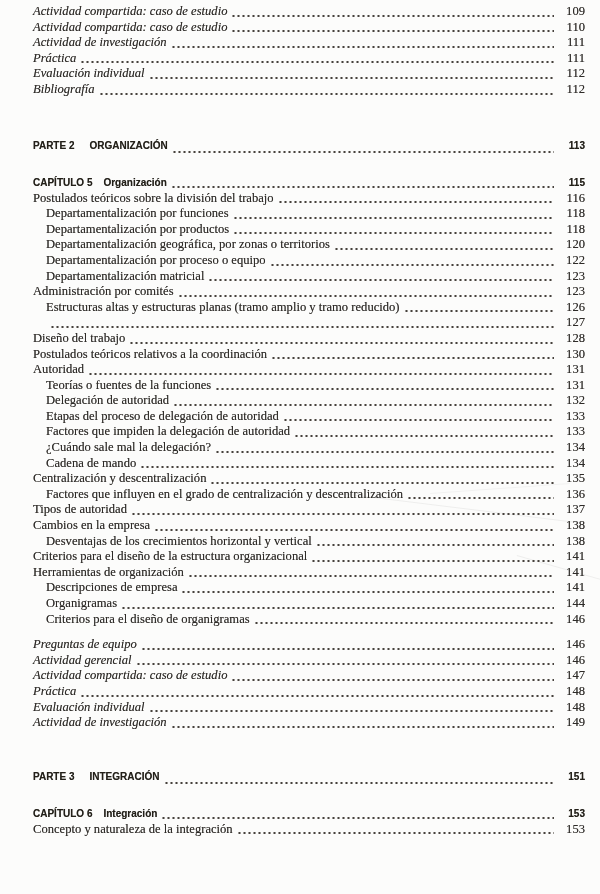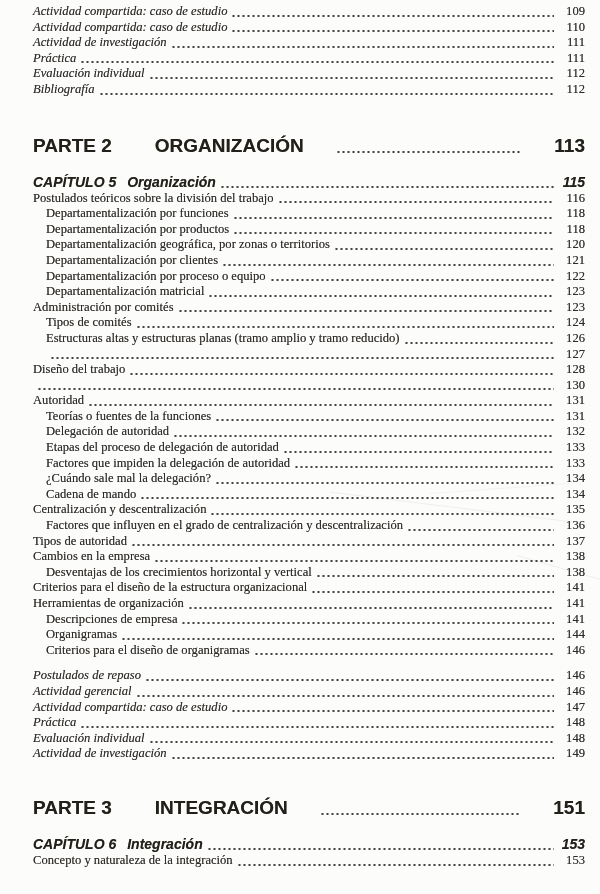--- a/index.html
+++ b/index.html
@@ -43,26 +43,26 @@
     flex: 0 0 auto;
     min-width: 26px;
     text-align: right;
   }
   .row.part, .row.chapter {
     font-family: "Liberation Sans", sans-serif;
     font-weight: bold;
     color: #232019;
   }
   .row.part {
-    font-size: 19px;
-    height: 20px; line-height: 20px; gap: 28px;
+    font-size: 10px;
+    height: 20px; line-height: 20px;
   }
   .row.chapter {
-    font-size: 14px;
-    height: 17px; line-height: 17px; font-style: italic;
+    font-size: 10px;
+    height: 17px; line-height: 17px;
   }
   .row.part .title { margin-left: 15px; }
   .row.chapter .title { margin-left: 11px; }
   .row.part .page-num, .row.chapter .page-num { font-weight: bold; }
   
   .artifact {
     position: absolute;
     background: rgba(60,55,50,0.07);
     height: 1px;
     pointer-events: none;
@@ -131,59 +131,50 @@
       <span class="label">Departamentalización por productos</span>
       <span class="leader"></span>
       <span class="page-num">118</span>
     </div>
     <div class="row sub">
       <span class="label">Departamentalización geográfica, por zonas o territorios</span>
       <span class="leader"></span>
       <span class="page-num">120</span>
     </div>
     <div class="row sub">
-      <span class="label">Departamentalización por clientes</span>
-      <span class="leader"></span>
-      <span class="page-num">121</span>
-    </div>
-    <div class="row sub">
       <span class="label">Departamentalización por proceso o equipo</span>
       <span class="leader"></span>
       <span class="page-num">122</span>
     </div>
     <div class="row sub">
       <span class="label">Departamentalización matricial</span>
       <span class="leader"></span>
       <span class="page-num">123</span>
     </div>
     <div class="row entry">
       <span class="label">Administración por comités</span>
       <span class="leader"></span>
       <span class="page-num">123</span>
     </div>
     <div class="row sub">
-      <span class="label">Tipos de comités</span>
-      <span class="leader"></span>
-      <span class="page-num">124</span>
-    </div>
-    <div class="row sub">
       <span class="label">Estructuras altas y estructuras planas (tramo amplio y tramo reducido)</span>
       <span class="leader"></span>
       <span class="page-num">126</span>
     </div>
     <div class="row sub">
       <span class="leader"></span>
       <span class="page-num">127</span>
     </div>
     <div class="row entry">
       <span class="label">Diseño del trabajo</span>
       <span class="leader"></span>
       <span class="page-num">128</span>
     </div>
     <div class="row entry">
+      <span class="label">Postulados teóricos relativos a la coordinación</span>
       <span class="leader"></span>
       <span class="page-num">130</span>
     </div>
     <div class="row entry">
       <span class="label">Autoridad</span>
       <span class="leader"></span>
       <span class="page-num">131</span>
     </div>
     <div class="row sub">
       <span class="label">Teorías o fuentes de la funciones</span>
@@ -259,21 +250,21 @@
       <span class="label">Organigramas</span>
       <span class="leader"></span>
       <span class="page-num">144</span>
     </div>
     <div class="row sub">
       <span class="label">Criterios para el diseño de organigramas</span>
       <span class="leader"></span>
       <span class="page-num">146</span>
     </div>
     <div class="row italic" style="margin-top: 10px;">
-      <span class="label">Postulados de repaso</span>
+      <span class="label">Preguntas de equipo</span>
       <span class="leader"></span>
       <span class="page-num">146</span>
     </div>
     <div class="row italic">
       <span class="label">Actividad gerencial</span>
       <span class="leader"></span>
       <span class="page-num">146</span>
     </div>
     <div class="row italic">
       <span class="label">Actividad compartida: caso de estudio</span>

